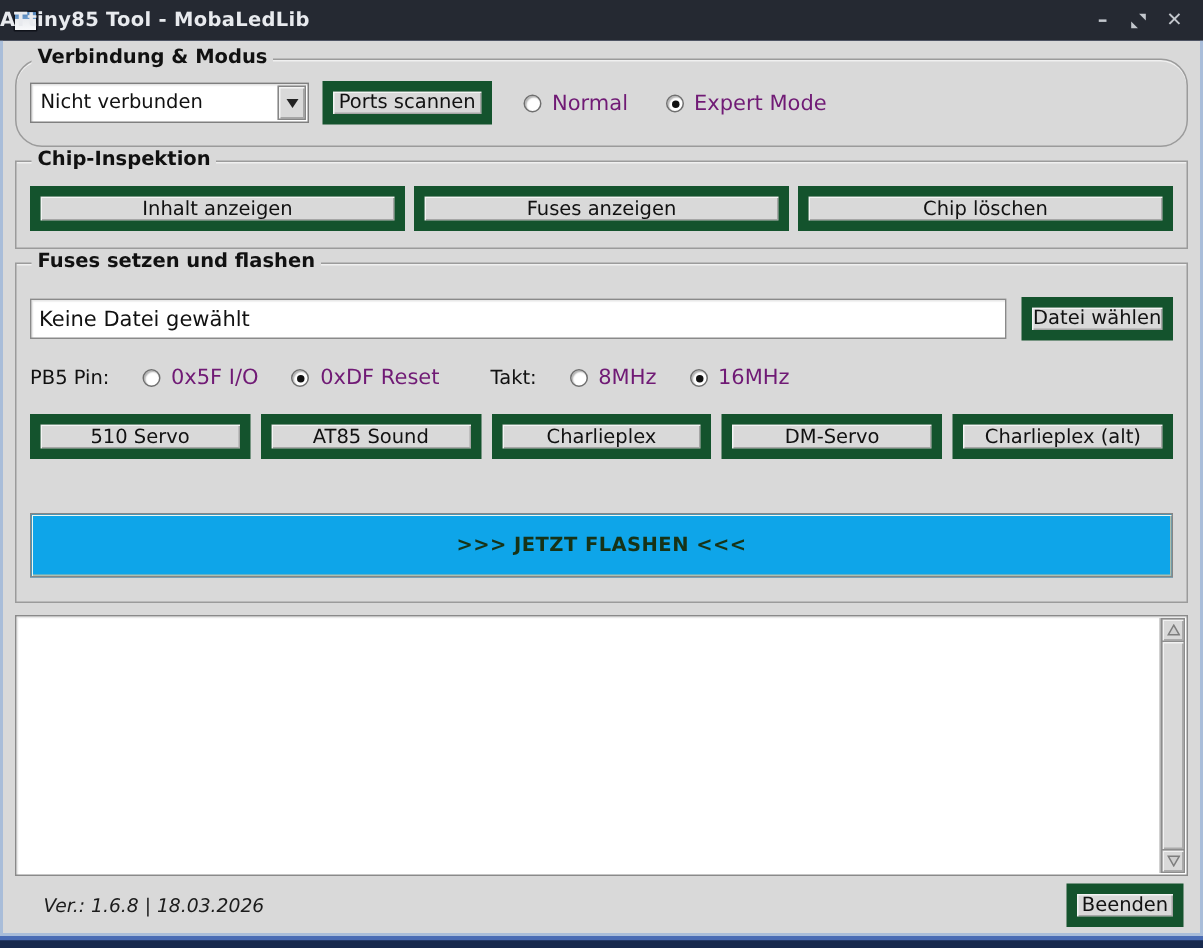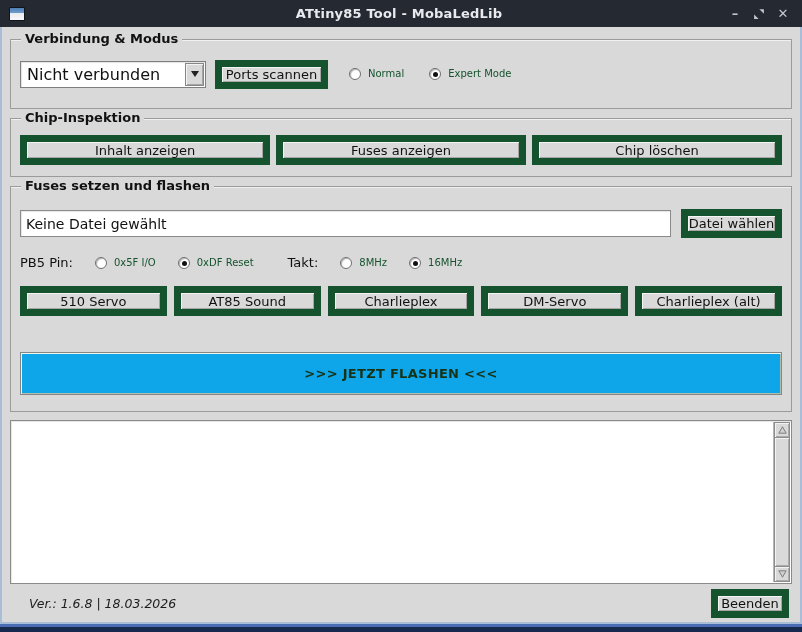--- a/index.html
+++ b/index.html
@@ -17,21 +17,21 @@
     height: 27px; background: #252932; flex: 0 0 27px;
     display: flex; align-items: center;
     color: #e8eaee; position: relative;
   }
   .win-icon {
     width: 16px; height: 14px; margin-left: 9px;
     border: 1px solid #10131a; border-radius: 1px;
     background: linear-gradient(to bottom, #4d7fb5 0%, #6d9bcc 38%, #e9ebee 39%, #f7f8fa 100%);
   }
   .win-title {
-    position: absolute; left: 0; right: 4px; text-align: center;
+    position: absolute; left: 0; right: 4px; 
     font-weight: bold; font-size: 13px; letter-spacing: .2px;
     pointer-events: none;
   }
   .win-controls { margin-left: auto; display: flex; align-items: center; gap: 6px; padding-right: 10px; z-index: 2; }
   .win-btn {
     width: 18px; height: 18px; display: flex; align-items: center; justify-content: center;
     color: #c3c7cd; font-size: 13px; font-weight: bold; cursor: default;
   }
 
   
@@ -51,50 +51,50 @@
     position: relative;
     border: 1px solid #9b9b9b;
     box-shadow: inset 0 1px 0 #f0f0f0;
   }
   .legend {
     position: absolute; top: -9px; left: 10px;
     background: #d9d9d9; padding: 0 4px;
     font-weight: bold; font-size: 13px; color: #111;
     white-space: nowrap;
   }
-  .g1 { margin-top: 12px; height: 70px; padding: 0 9px; display: flex; align-items: center; }
+  .g1 { margin-top: 12px; height: 59px; padding: 0 9px; display: flex; align-items: center; border-radius: 18px; }
   .g2 { margin-top: 9px;  height: 59px; padding: 16px 9px 0; }
   .g3 { margin-top: 9px;  padding: 22px 9px 16px; }
 
   
   .btn {
     background: #d9d9d9;
     border: 7px solid #14532d;
     box-shadow: inset 1px 1px 0 #f4f4f4, inset -1px -1px 0 #a6a6a6;
     font-size: 13px; color: #111; font-family: inherit;
     display: flex; align-items: center; justify-content: center;
     cursor: default; white-space: nowrap;
   }
   .combobox {
     width: 186px; height: 27px;
     background: #ffffff;
     border: 1px solid #7f7f7f;
     box-shadow: inset 1px 1px 1px rgba(0,0,0,.12);
     display: flex; align-items: center;
   }
-  .combo-text { flex: 1; font-size: 16px; color: #111; padding-left: 6px; white-space: nowrap; overflow: hidden; }
+  .combo-text { flex: 1; font-size: 13px; color: #111; padding-left: 6px; white-space: nowrap; overflow: hidden; }
   .combo-arrow {
     width: 19px; height: 23px; margin: 1px 1px 1px 0;
     background: #d9d9d9; border: 1px solid #868686;
     box-shadow: inset 1px 1px 0 #f4f4f4, inset -1px -1px 0 #a6a6a6;
     display: flex; align-items: center; justify-content: center;
   }
   .tri-down { width: 0; height: 0; border-left: 4px solid transparent; border-right: 4px solid transparent; border-top: 6px solid #222; }
 
-  .radio { display: flex; gap: 7px; font-size: 10px; color: #14532d; cursor: default; }
+  .radio { display: flex; align-items: center; gap: 7px; font-size: 14px; color: #701a75; cursor: default; }
   .rb {
     width: 12px; height: 12px; border-radius: 50%;
     background: #ffffff; border: 1px solid #6f6f6f;
     box-shadow: inset 1px 1px 1px rgba(0,0,0,.30);
     position: relative; flex: 0 0 12px;
   }
   .rb.checked::after {
     content: ""; position: absolute; left: 3px; top: 3px;
     width: 5px; height: 5px; border-radius: 50%; background: #111;
   }

